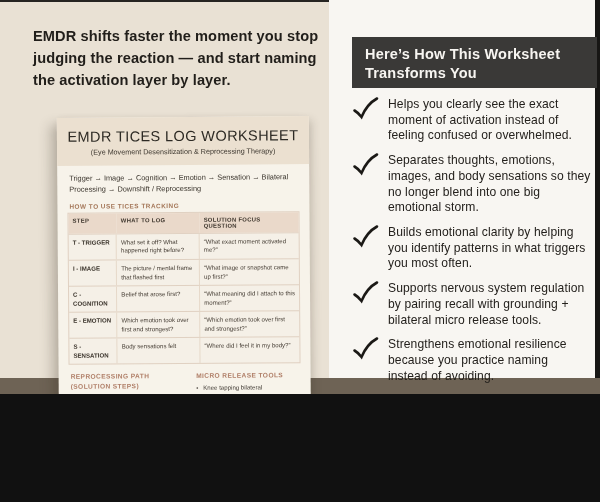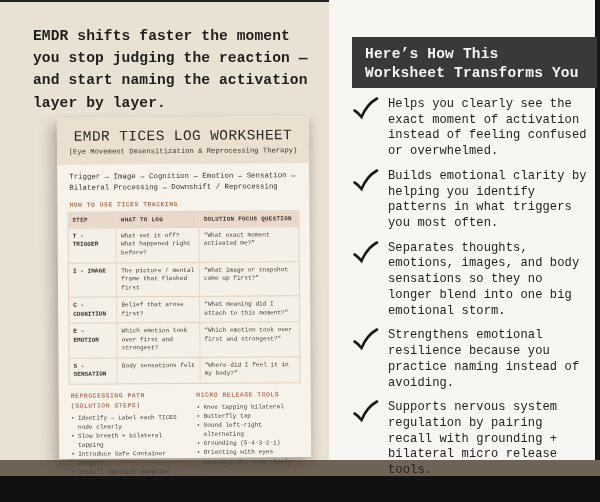--- a/index.html
+++ b/index.html
@@ -1,19 +1,19 @@
 <!DOCTYPE html>
 <html><head>
 <meta charset="utf-8">
 <style>
   * { margin:0; padding:0; box-sizing:border-box; }
   html,body { background:#111; }
   .stage {
-    position:relative; width:600px; height:476px; overflow:hidden;
-    background:#f8f6f2; font-family:Liberation Mono, monospace;
+    position:relative; width:600px; height:394px; overflow:hidden;
+    background:#f8f6f2; font-family:Liberation Sans, sans-serif;
   }
   .left-panel { position:absolute; left:0; top:0; width:329px; height:502px; background:#e9e1d4; }
   .top-line   { position:absolute; left:0; top:0; width:329px; height:2px; background:#262421; }
   .right-strip{ position:absolute; right:0; top:0; width:5px; height:502px; background:#171614; }
   .bottom-bar { position:absolute; left:0; bottom:0; width:600px; height:16px; background:#6e6355; }
 
   .headline {
     position:absolute; left:33px; top:25px; width:290px;
     font-size:14.6px; font-weight:bold; line-height:1.52; color:#211e1a;
     letter-spacing:.1px;
@@ -151,34 +151,34 @@
     <div class="check-item">
       <svg class="check-icon" viewBox="0 0 27 24">
           <path d="M2.5 14.5 Q6 16.5 9.5 21 Q15 8 25 2.5" stroke="#1b1916" stroke-width="2.6" fill="none" stroke-linecap="round"></path>
         </svg>
       <div class="check-text">Helps you clearly see the exact moment of activation instead of feeling confused or overwhelmed.</div>
     </div>
     <div class="check-item">
       <svg class="check-icon" viewBox="0 0 27 24">
           <path d="M2.5 14.5 Q6 16.5 9.5 21 Q15 8 25 2.5" stroke="#1b1916" stroke-width="2.6" fill="none" stroke-linecap="round"></path>
         </svg>
+      <div class="check-text">Separates thoughts, emotions, images, and body sensations so they no longer blend into one big emotional storm.</div>
+    </div>
+    <div class="check-item">
+      <svg class="check-icon" viewBox="0 0 27 24">
+          <path d="M2.5 14.5 Q6 16.5 9.5 21 Q15 8 25 2.5" stroke="#1b1916" stroke-width="2.6" fill="none" stroke-linecap="round"></path>
+        </svg>
       <div class="check-text">Builds emotional clarity by helping you identify patterns in what triggers you most often.</div>
     </div>
     <div class="check-item">
       <svg class="check-icon" viewBox="0 0 27 24">
           <path d="M2.5 14.5 Q6 16.5 9.5 21 Q15 8 25 2.5" stroke="#1b1916" stroke-width="2.6" fill="none" stroke-linecap="round"></path>
         </svg>
-      <div class="check-text">Separates thoughts, emotions, images, and body sensations so they no longer blend into one big emotional storm.</div>
+      <div class="check-text">Supports nervous system regulation by pairing recall with grounding + bilateral micro release tools.</div>
     </div>
     <div class="check-item">
       <svg class="check-icon" viewBox="0 0 27 24">
           <path d="M2.5 14.5 Q6 16.5 9.5 21 Q15 8 25 2.5" stroke="#1b1916" stroke-width="2.6" fill="none" stroke-linecap="round"></path>
         </svg>
       <div class="check-text">Strengthens emotional resilience because you practice naming instead of avoiding.</div>
     </div>
-    <div class="check-item">
-      <svg class="check-icon" viewBox="0 0 27 24">
-          <path d="M2.5 14.5 Q6 16.5 9.5 21 Q15 8 25 2.5" stroke="#1b1916" stroke-width="2.6" fill="none" stroke-linecap="round"></path>
-        </svg>
-      <div class="check-text">Supports nervous system regulation by pairing recall with grounding + bilateral micro release tools.</div>
-    </div>
   </div>
 </div>
 
 </body></html>

